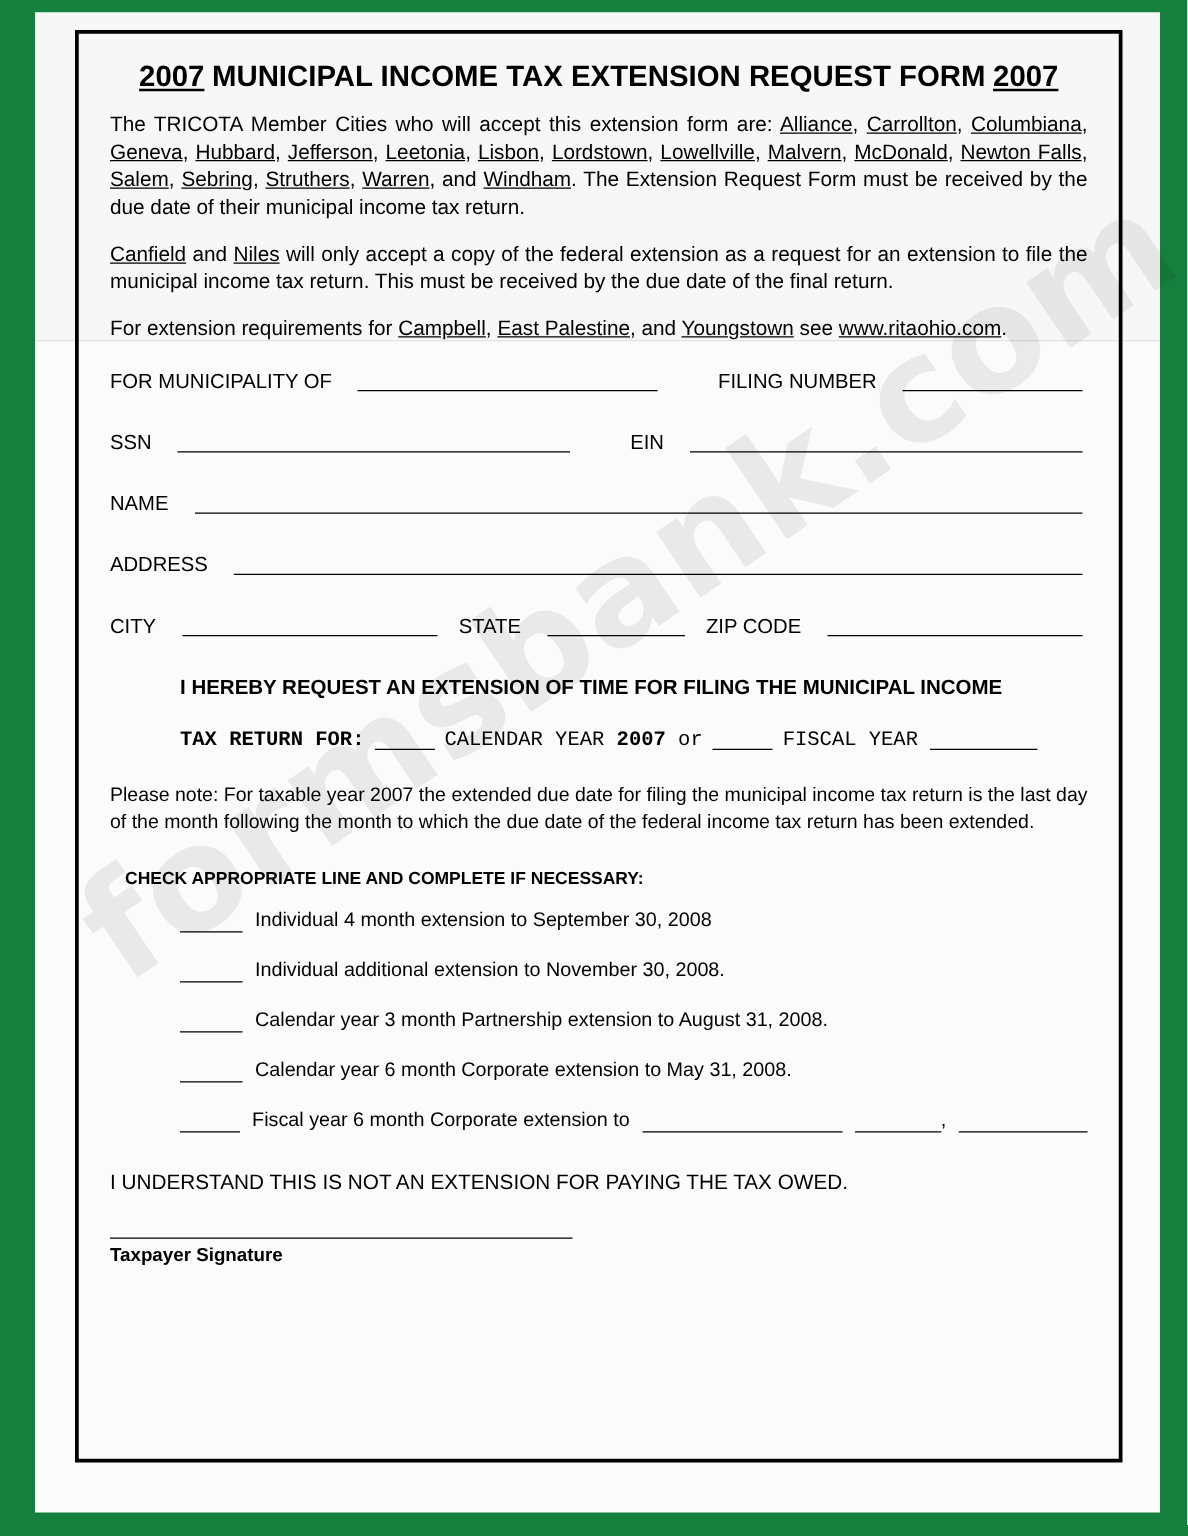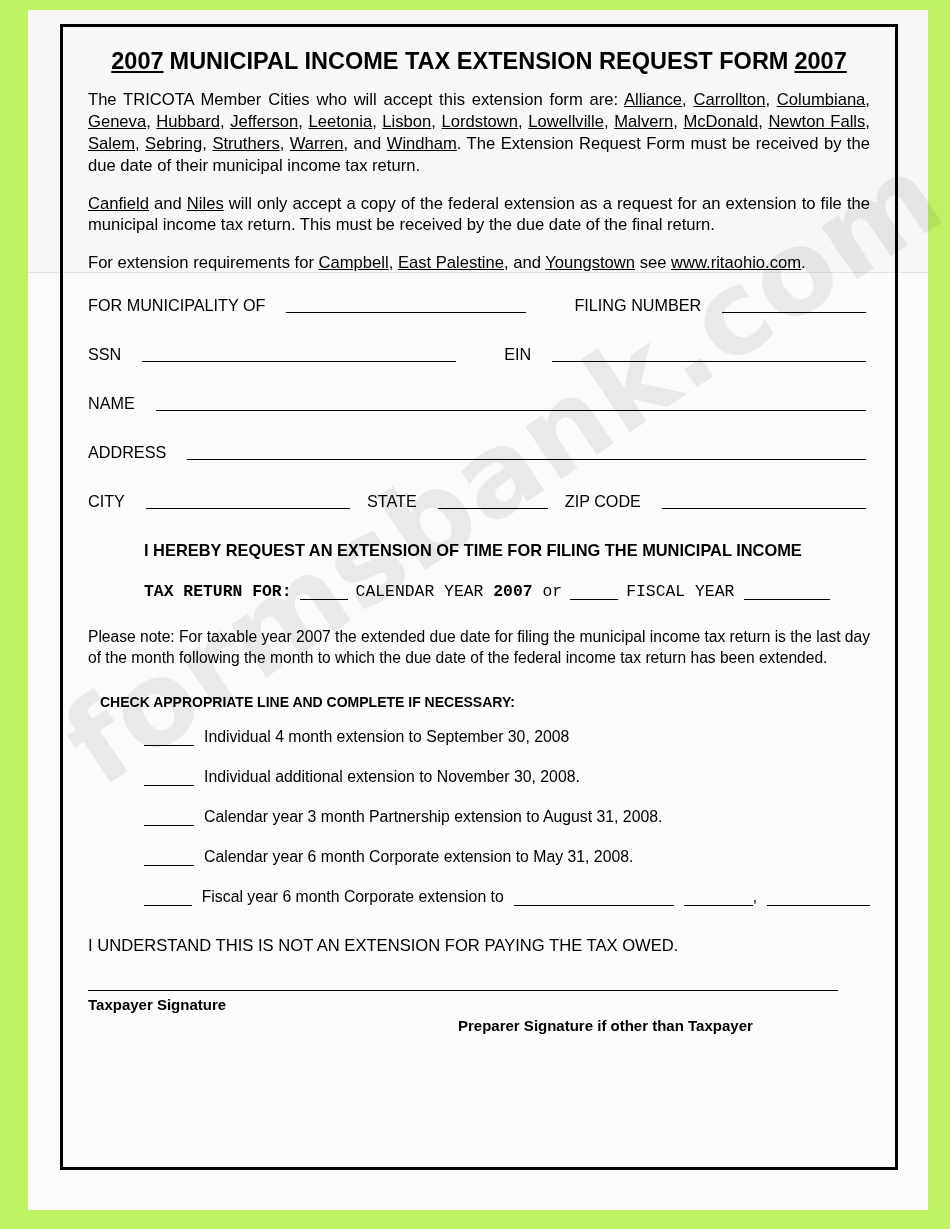--- a/index.html
+++ b/index.html
@@ -13,21 +13,21 @@
     font-family: "Liberation Sans", sans-serif;
     color: #000000;
     position: relative;
     overflow: hidden;
   }
   .page {
     position: absolute;
     left: 0; top: 0;
     width: 950px;
     height: 1229px;
-    background: #bef264;
+    background: #15803d;
   }
   .paper {
     position: absolute;
     left: 28px;
     top: 10px;
     width: 900px;
     height: 1200px;
     background: #fbfbfb;
   }
   .form-border {
@@ -337,24 +337,20 @@
       </div>
     </div>
 
     <h2 class="understand">I UNDERSTAND THIS IS NOT AN EXTENSION FOR PAYING THE TAX OWED.</h2>
 
     <div class="sign-row">
       <div class="sign-col">
         <div class="sign-line"></div>
         <div class="sign-label">Taxpayer Signature</div>
       </div>
-      <div class="sign-col right">
-        <div class="sign-line"></div>
-        <div class="sign-label">Preparer Signature if other than Taxpayer</div>
-      </div>
     </div>
 
 
   </div>
 
   <div class="watermark">
     <span>formsbank.com</span>
   </div>
 </div>
 

